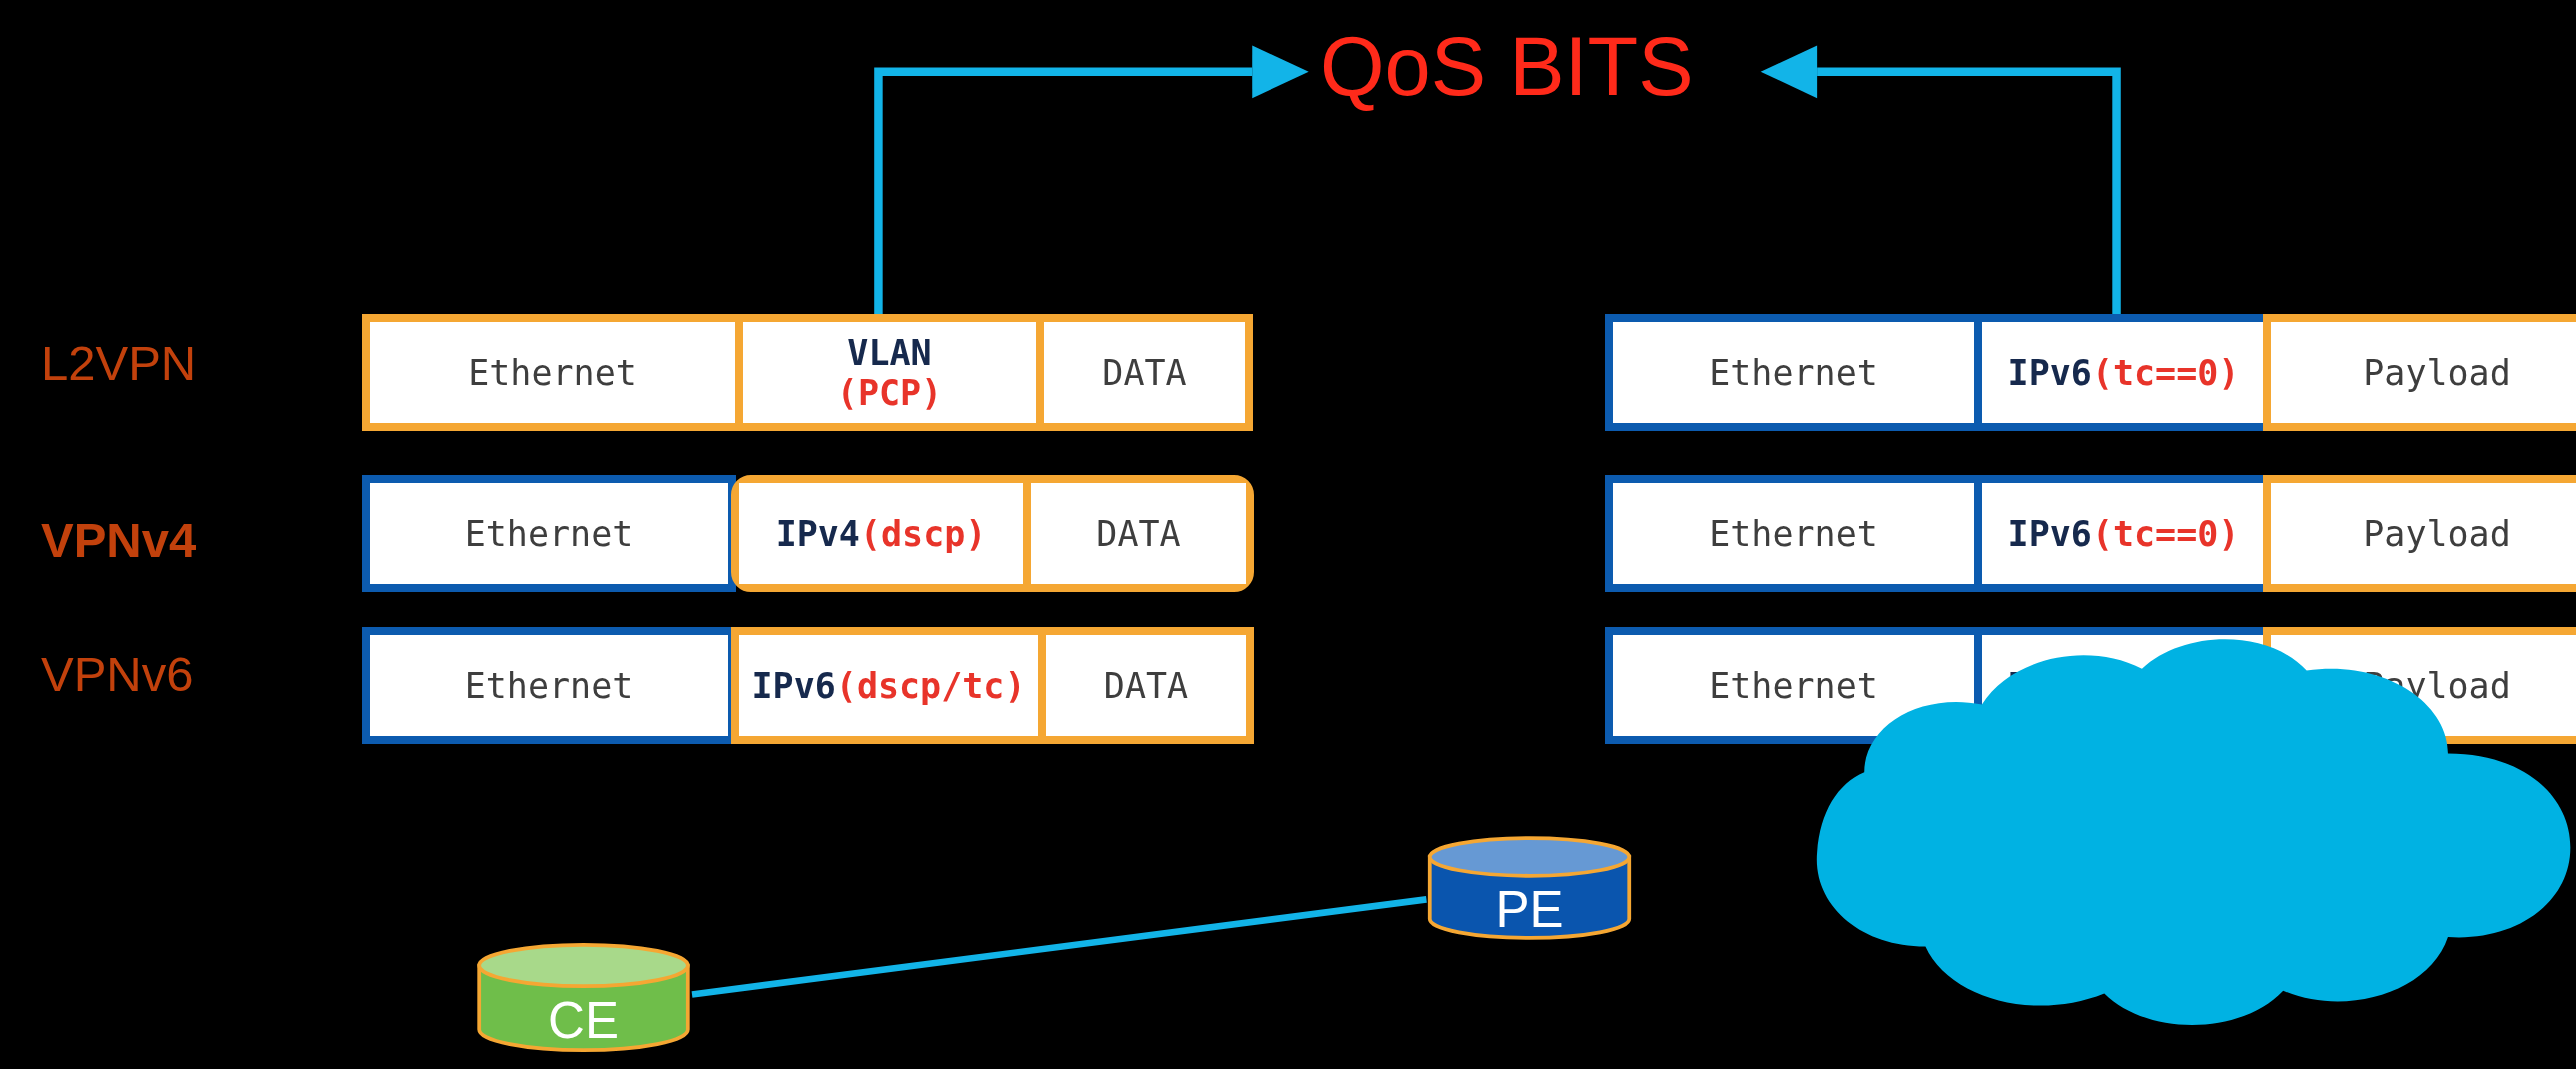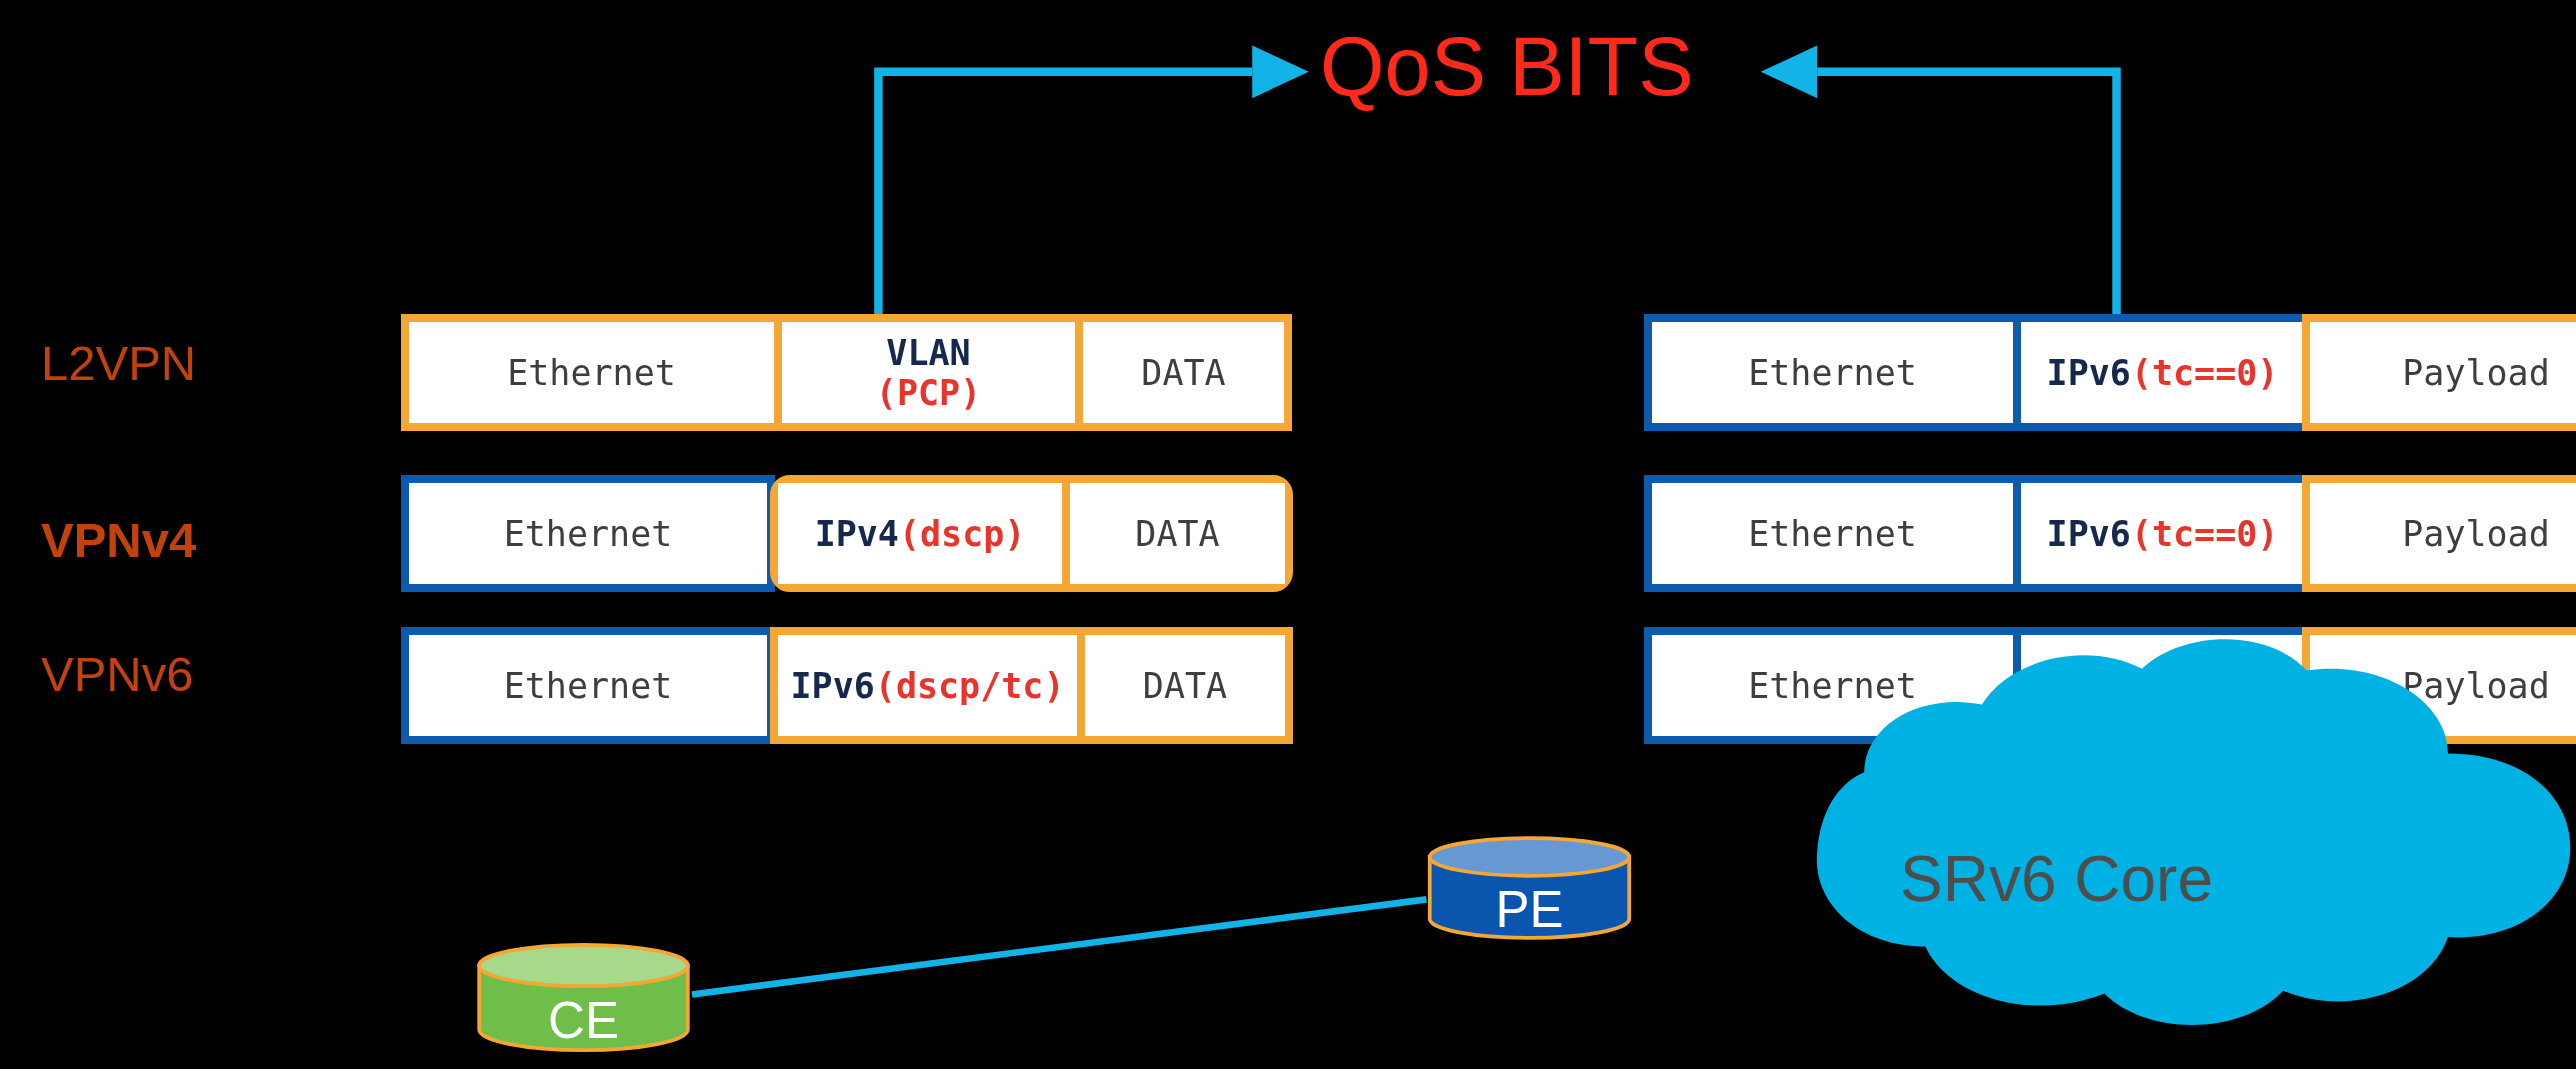--- a/index.html
+++ b/index.html
@@ -6,21 +6,21 @@
   html,body{margin:0;padding:0;background:#000;}
   body{width:2576px;height:1070px;overflow:hidden;position:relative;
        font-family:"Liberation Sans",sans-serif;}
   #stage{position:absolute;left:0;top:0;width:2576px;height:1070px;background:#000000;overflow:hidden;}
 
   
   .row-label{position:absolute;color:#c2410c;font-size:49px;font-family:"Liberation Sans",sans-serif;
              letter-spacing:0px;white-space:nowrap;line-height:1;}
 
   
-  .pkt-box{position:absolute;box-sizing:border-box;background:#a3a3a3;display:flex;align-items:center;margin-left:39px;}
+  .pkt-box{position:absolute;box-sizing:border-box;background:#a3a3a3;display:flex;align-items:center;}
   .pkt-orange{border:8.5px solid #F5A733;}
   .pkt-blue{border:8.5px solid #0C5BAF;}
   .cell{box-sizing:border-box;height:100%;display:flex;align-items:center;justify-content:center;
         background:#FFFFFF;white-space:nowrap;}
   .mono{font-family:"DejaVu Sans Mono","Liberation Mono",monospace;font-size:35px;color:#3E3E3E;}
   .hdr{font-family:"DejaVu Sans Mono","Liberation Mono",monospace;font-size:35px;font-weight:bold;}
   .navy{color:#16294D;}
   .red{color:#E8342A;}
   .divider-blue{border-left:8.5px solid #0C5BAF;}
   .divider-orange{border-left:8.5px solid #F5A733;flex-direction:column;}
@@ -168,21 +168,20 @@
         C 2580 1055 2490 1080 2425 1052
         C 2380 1100 2280 1100 2235 1055
         C 2160 1085 2070 1060 2045 1005
         C 1975 1005 1925 960 1930 905
         C 1933 862 1952 832 1980 820 Z"></path>
     </g>
 
     <line x1="735" y1="1056" x2="1515" y2="955" stroke="#12B4E8" stroke-width="7"></line>
   </svg>
 
-  <div class="cloud-label" style="left:1900px;top:847px;z-index:6;">SRv6 Core</div>
 
   <div class="cyl" style="left:1426px;top:836px;width:207px;height:104px;z-index:7;">
     <svg width="207" height="104" viewBox="0 0 220 110" xmlns="http://www.w3.org/2000/svg">
       <path d="M 4 22 L 4 88 A 106 20 0 0 0 216 88 L 216 22 Z" fill="#0A55AE" stroke="#F5A733" stroke-width="4"></path>
       <ellipse cx="110" cy="22" rx="106" ry="20" fill="#6699D4" stroke="#F5A733" stroke-width="4"></ellipse>
     </svg>
     <div class="cyl-label" style="font-size:51px;padding-top:13px;">PE</div>
   </div>
 
   <div class="cyl" style="left:475px;top:943px;width:217px;height:109px;z-index:7;">

